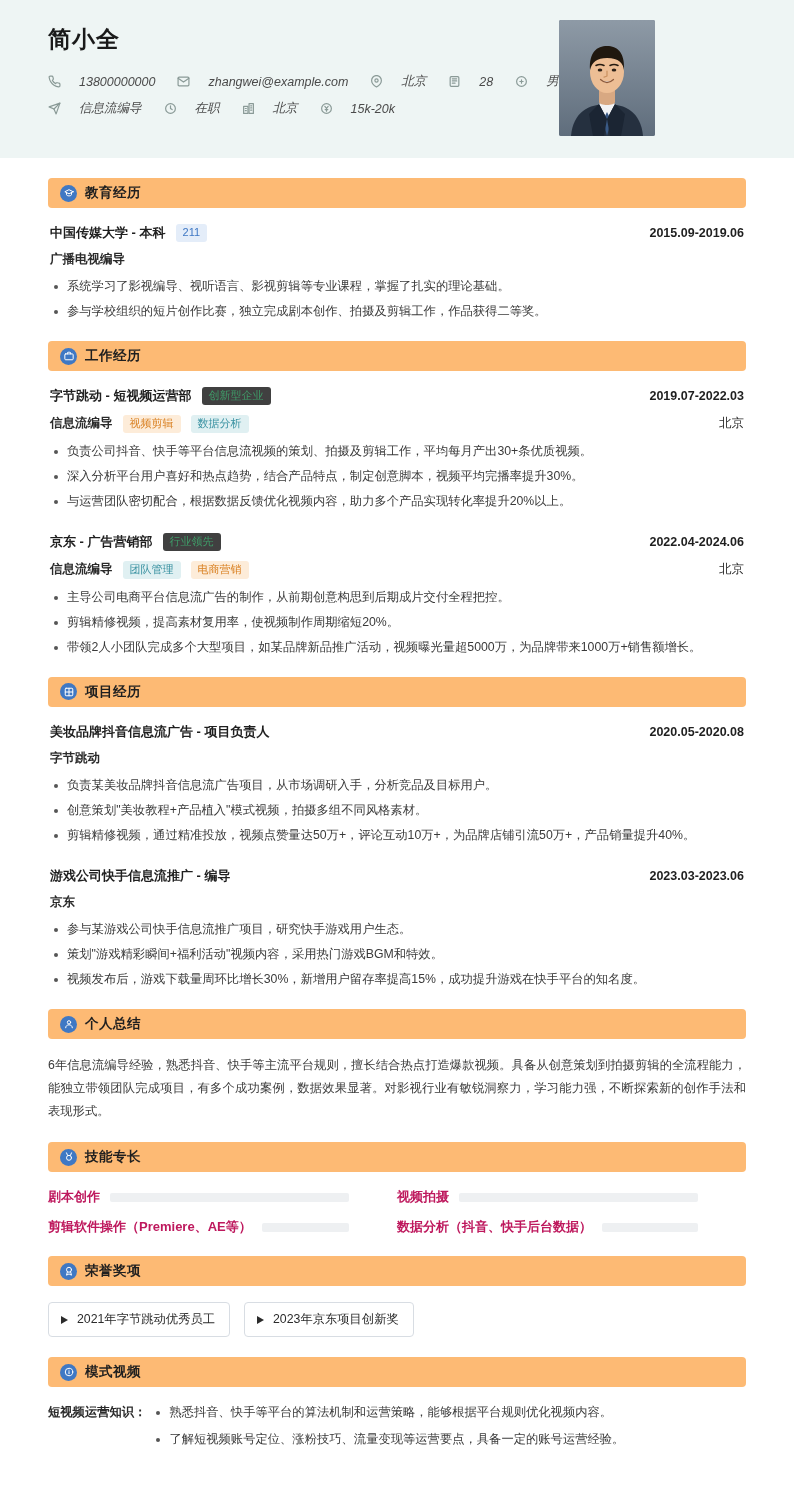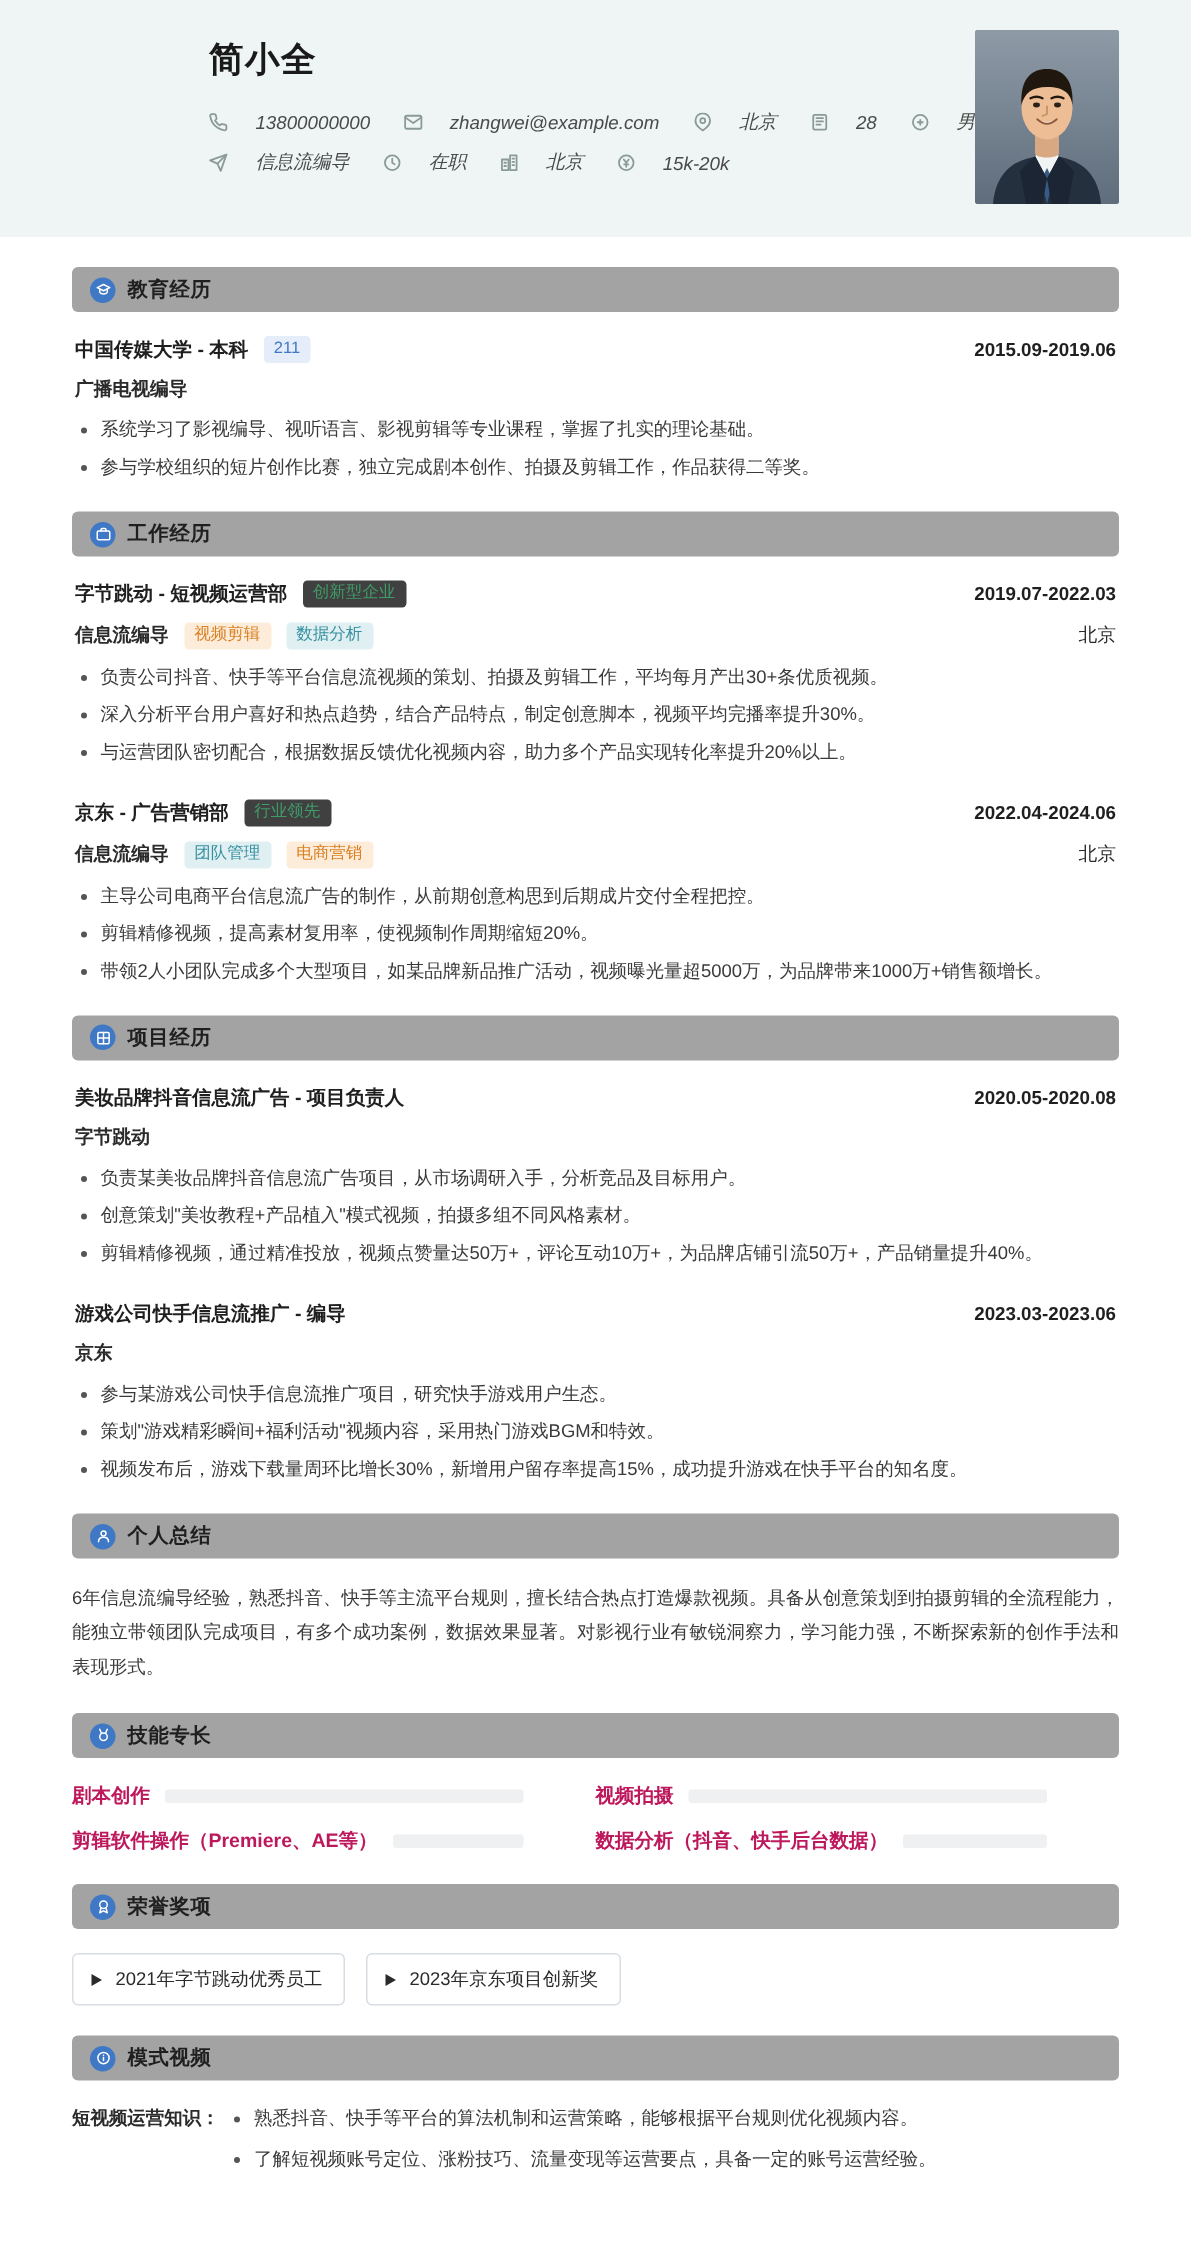--- a/index.html
+++ b/index.html
@@ -11,21 +11,21 @@
     color: #333333;
     -webkit-font-smoothing: antialiased;
   }
 
   
   .header {
     background: #eef5f4;
     padding: 20px 48px 22px 48px;
     display: flex;
     align-items: flex-start;
-    justify-content: flex-end;
+    justify-content: flex-start;
     min-height: 148px;
   }
   .header-left { padding-top: 4px; }
   .name {
     font-size: 23px;
     font-weight: bold;
     color: #1a1a1a;
     margin-bottom: 18px;
     letter-spacing: 1px;
   }
@@ -49,21 +49,21 @@
     border-radius: 2px;
     flex: none;
     position: relative;
   }
   .avatar svg { display: block; width: 96px; height: 116px; }
 
   
   .body { padding: 0 48px 10px 48px; }
   .section { margin-top: 20px; }
   .section-head {
-    background: #a3a3a3;
+    background: #fdba74;
     border-radius: 4px;
     height: 30px;
     display: flex;
     align-items: center;
     padding: 0 12px;
     gap: 8px;
   }
   .section-head .badge {
     width: 17px; height: 17px; border-radius: 50%;
     background: #3f78c4; color: #fff;

